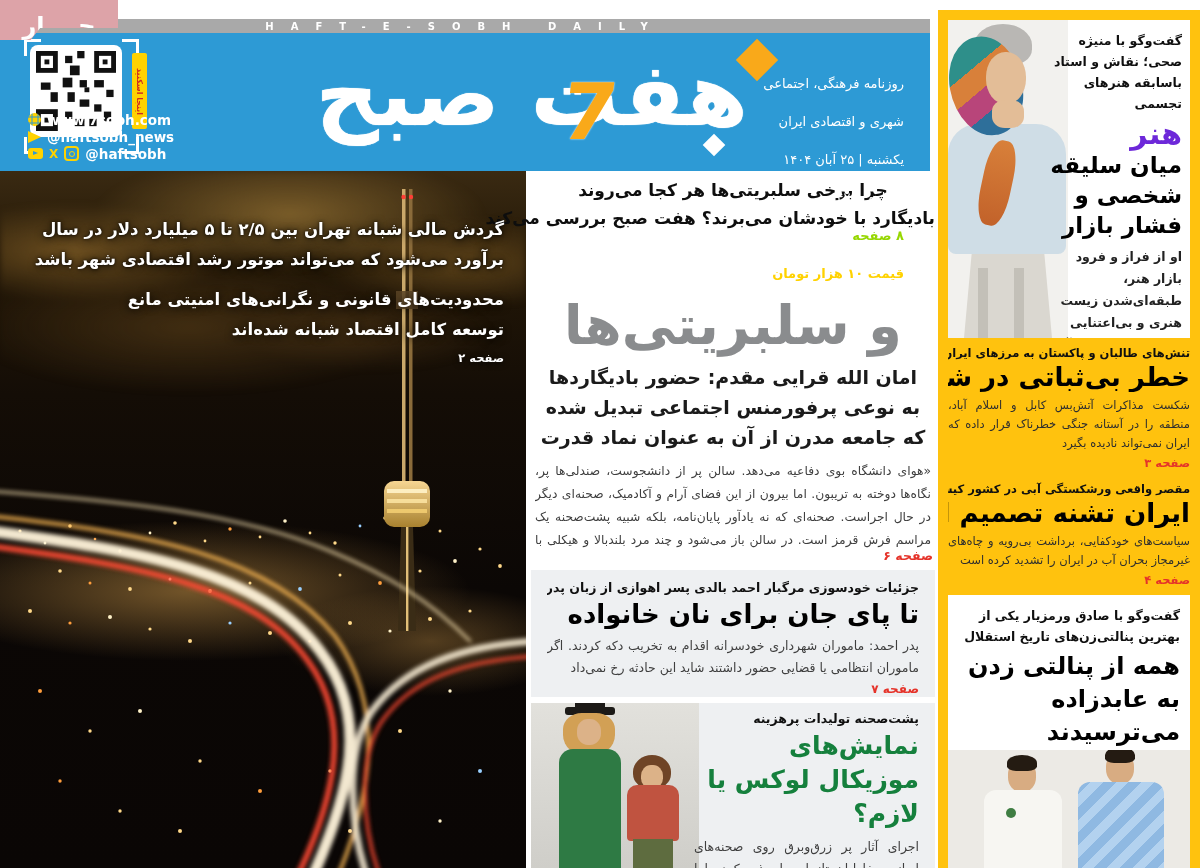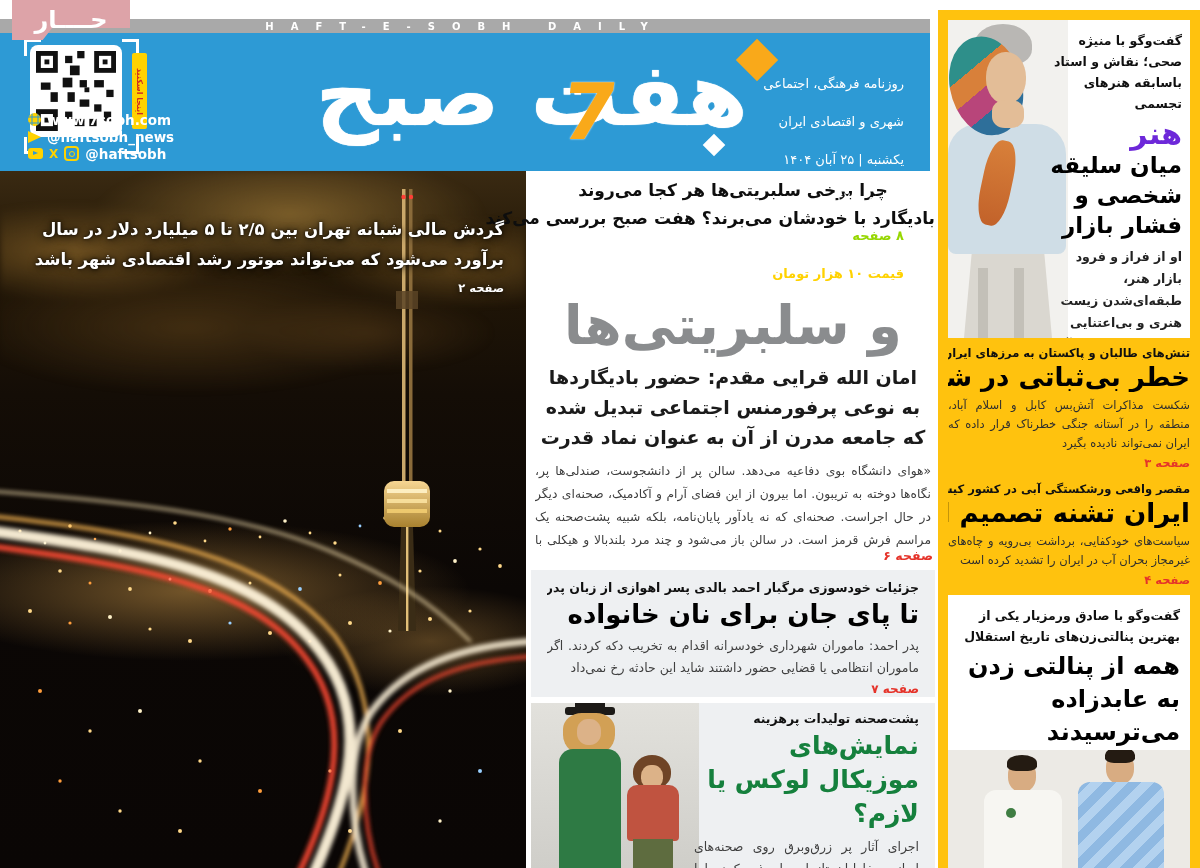--- a/index.html
+++ b/index.html
@@ -1,21 +1,21 @@
 <!DOCTYPE html>
 <html lang="fa"><head>
 <meta charset="utf-8">
 <style>
   html,body{margin:0;padding:0;background:#e9e9e9;}
   .page{position:relative;width:1200px;height:868px;background:#fff;overflow:hidden;
         font-family:"DejaVu Sans",sans-serif;margin:0 auto;}
 
   
-  .jaaar{position:absolute;left:12px;top:0;width:118px;height:40px;background:#dda3a8;
-         color:#fff;font-weight:bold;font-size:24px;display:flex;align-items:center;justify-content:center;
+  .jaaar{position:absolute;left:0;top:0;width:118px;height:40px;background:#dda3a8;
+         color:#fff;font-weight:bold;font-size:24px;display:flex;align-items:flex-end;justify-content:center;
          clip-path:polygon(0 0,100% 0,100% 70%,34% 70%,26% 100%,0 100%);z-index:6;direction:rtl;}
 
   
   .strip{position:absolute;left:0;top:19px;width:930px;height:14px;background:#a9a9a9;color:#fff;
          font-size:10px;font-weight:bold;letter-spacing:17px;white-space:nowrap;overflow:hidden;
          display:flex;align-items:center;justify-content:center;z-index:2;}
 
   
   .masthead{position:absolute;left:0;top:33px;width:930px;height:138px;background:#2d9ad5;z-index:3;}
   .qr{position:absolute;left:30px;top:12px;width:92px;height:92px;background:#fff;border-radius:8px;padding:6px;box-sizing:border-box;}
@@ -310,20 +310,21 @@
         <path d="M -10,360 C 140,380 260,400 320,480 C 370,545 350,620 315,700" stroke="#fff3da" stroke-width="11" opacity=".95"></path>
         <path d="M -10,375 C 140,395 255,415 308,490 C 352,550 335,625 300,700" stroke="#ff4a33" stroke-width="6" opacity=".9"></path>
         <path d="M -10,345 C 150,362 270,385 335,465 C 385,535 372,620 340,700" stroke="#ffbb55" stroke-width="4" opacity=".85"></path>
         <path d="M 536,470 C 460,475 405,495 372,540 C 345,578 350,650 365,700" stroke="#fff3da" stroke-width="7" opacity=".85"></path>
         <path d="M 536,485 C 462,490 412,508 382,550 C 358,585 362,652 378,700" stroke="#ff4a33" stroke-width="4" opacity=".8"></path>
         <path d="M -10,320 C 120,330 240,342 330,380 C 390,405 430,430 470,470" stroke="#ffe9b8" stroke-width="3" opacity=".7"></path>
       </g>
     </svg>
     <div class="lead-txt">
       <div class="lead-k">گردش مالی شبانه تهران بین ۲/۵ تا ۵ میلیارد دلار در سال برآورد می‌شود که می‌تواند موتور رشد اقتصادی شهر باشد</div>
+      <div class="lead-d">محدودیت‌های قانونی و نگرانی‌های امنیتی مانع توسعه کامل اقتصاد شبانه شده‌اند</div>
       <div class="lead-p">صفحه ۲</div>
     </div>
   </div>
 
   <div class="ccol">
     <div class="c-k c-k1">چرا برخی سلبریتی‌ها هر کجا می‌روند</div>
     <div class="c-k c-k2">بادیگارد با خودشان می‌برند؟ هفت صبح بررسی می‌کند</div>
     <div class="c-h-gray">و سلبریتی‌ها</div>
     <div class="c-deck">امان الله قرایی مقدم: حضور بادیگاردها به نوعی پرفورمنس اجتماعی تبدیل شده که جامعه مدرن از آن به عنوان نماد قدرت استفاده می‌کند</div>
     <div class="c-body">«هوای دانشگاه بوی دفاعیه می‌دهد. سالن پر از دانشجوست، صندلی‌ها پر، نگاه‌ها دوخته به تریبون. اما بیرون از این فضای آرام و آکادمیک، صحنه‌ای دیگر در حال اجراست. صحنه‌ای که نه یادآور پایان‌نامه، بلکه شبیه پشت‌صحنه یک مراسم فرش قرمز است. در سالن باز می‌شود و چند مرد بلندبالا و هیکلی با کت و شلوارهای تیره رنگ وارد می‌شوند. راه باز می‌کنند و نگاه‌ها را با خود می‌کشند...</div>

